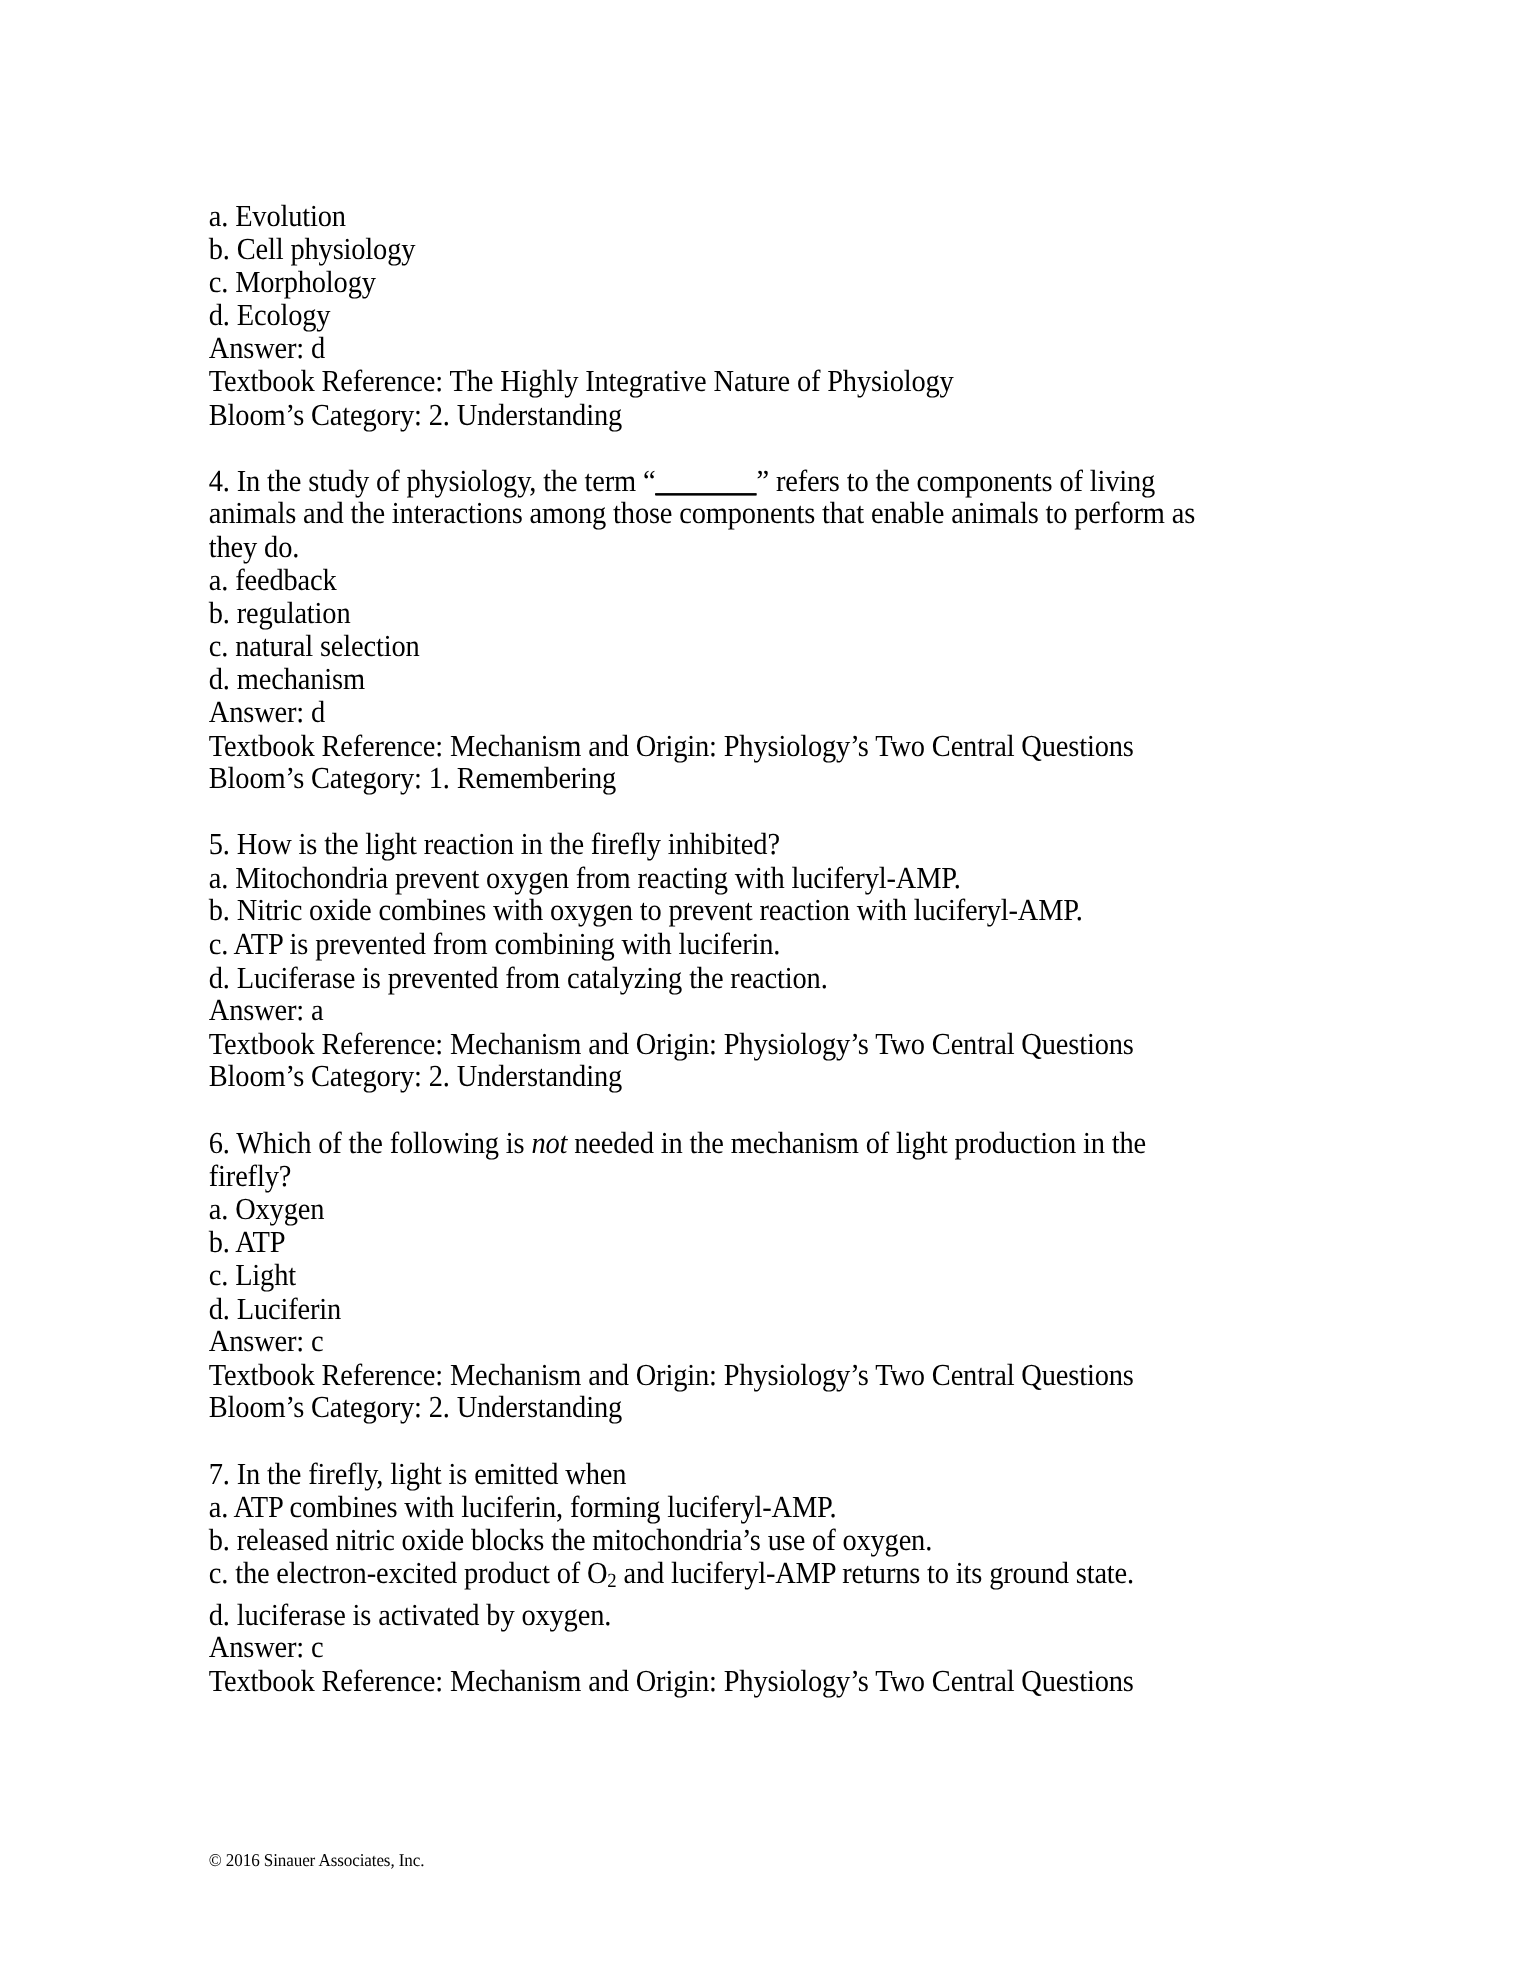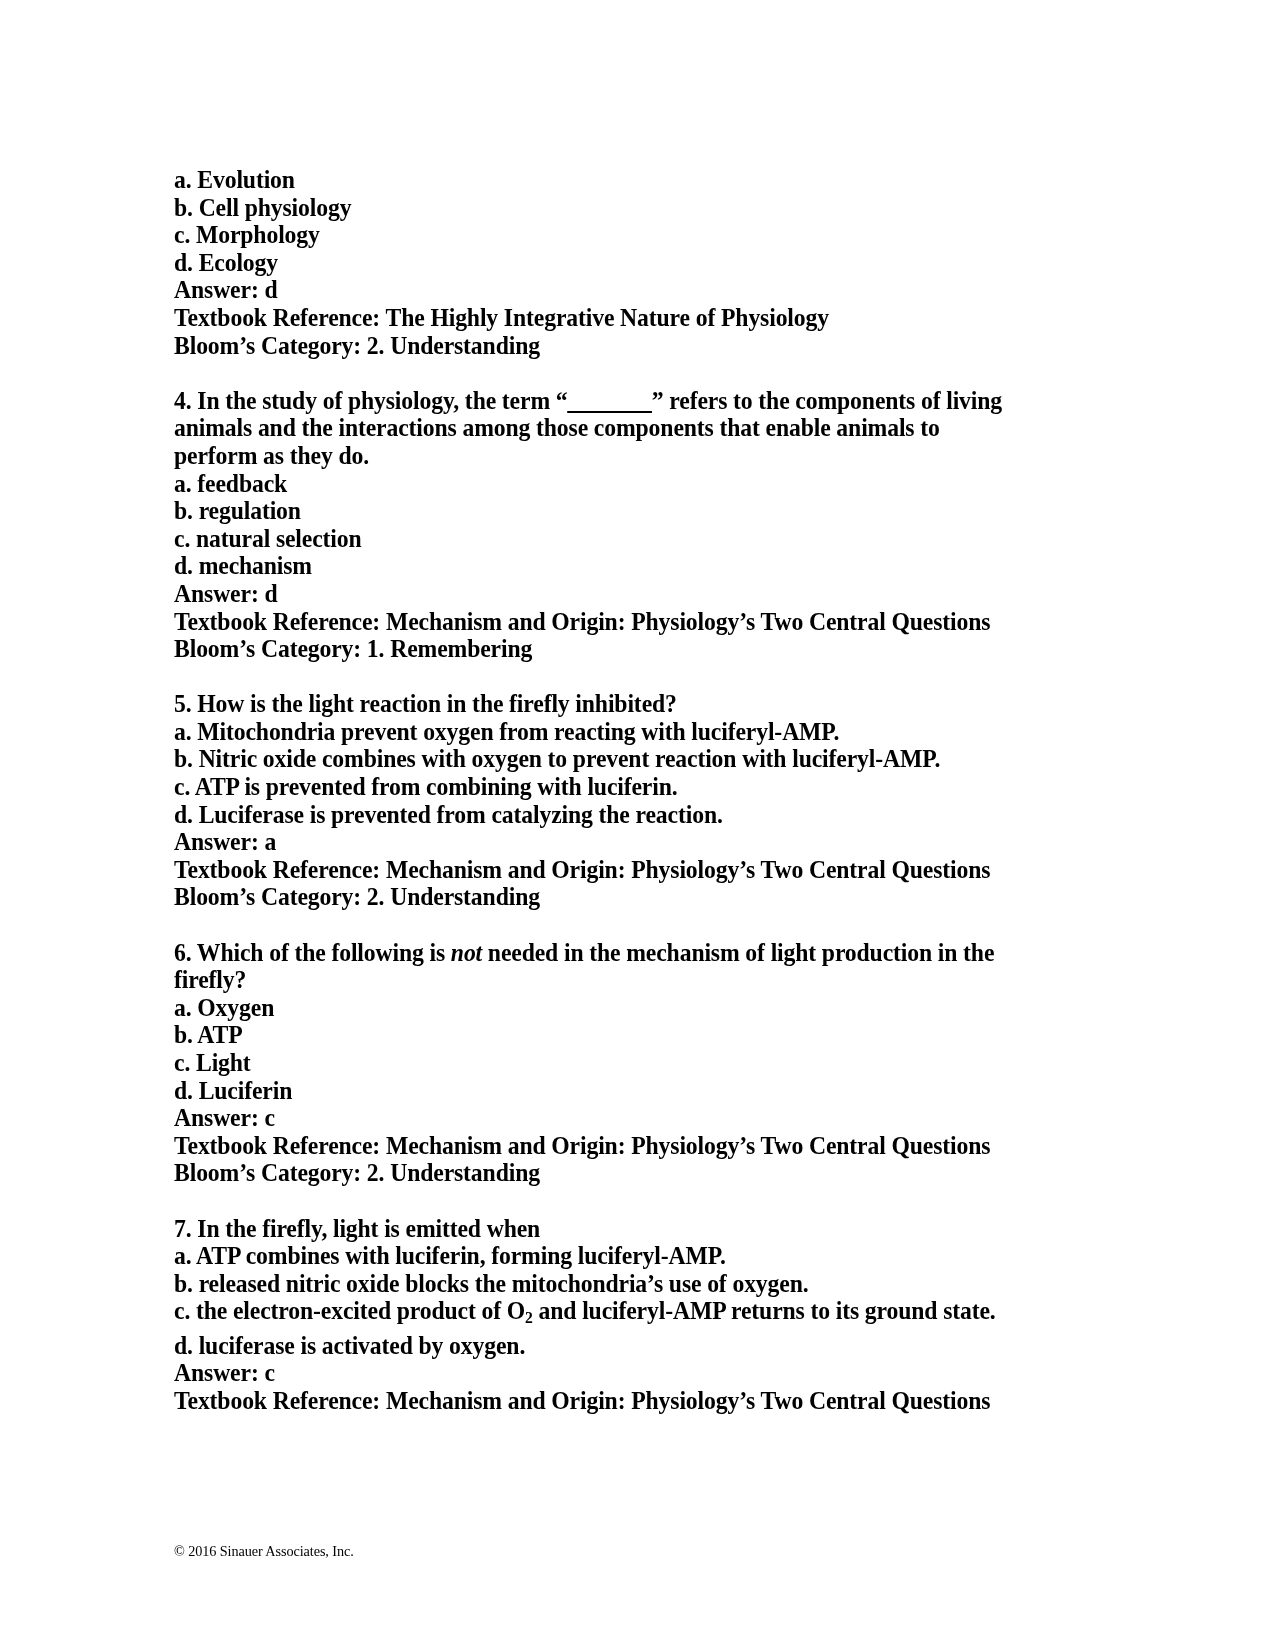--- a/index.html
+++ b/index.html
@@ -33,21 +33,20 @@
     font-size: 25.5px;
     line-height: 27.6px;
     letter-spacing: -0.15px;
     white-space: pre-wrap;
     transform: scaleX(0.93);
     transform-origin: left center;
     width: 107.5%;
   }
   .para {
     margin: 0 0 0 0;
-    font-weight: bold;
   }
   .gap {
     height: 27.6px;
   }
   .blank {
     text-decoration: underline;
     letter-spacing: 0.2px;
   }
   .ital {
     font-style: italic;

